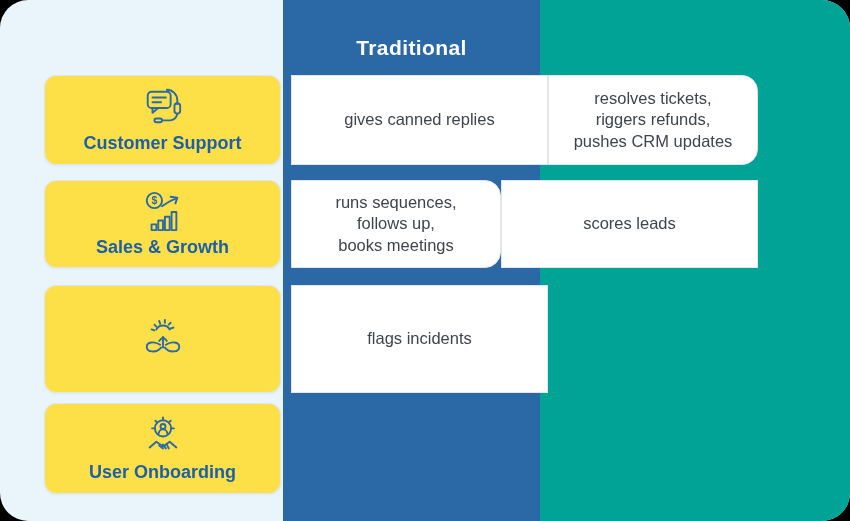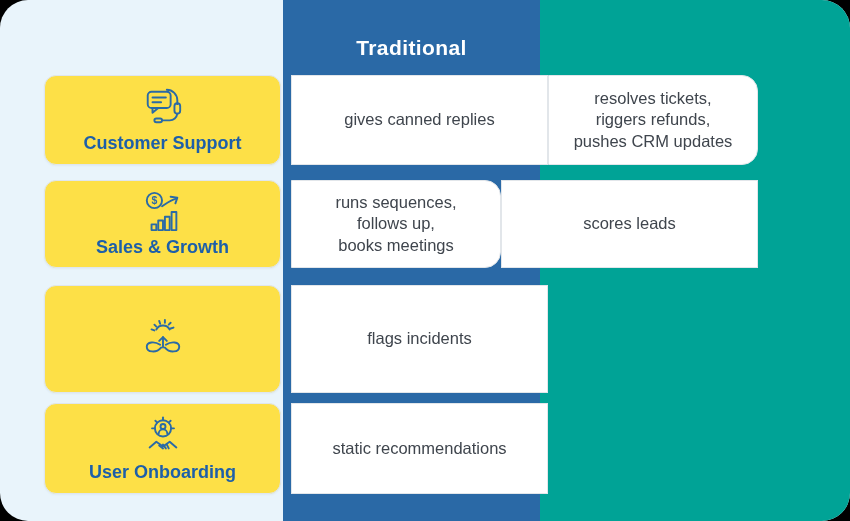--- a/index.html
+++ b/index.html
@@ -185,16 +185,15 @@
           <line x1="18" y1="8" x2="16" y2="6"></line>
           <line x1="15.5" y1="14" x2="12.5" y2="14"></line>
           <circle cx="24" cy="12" r="2.6"></circle>
           <path d="M19.5 19.5 a4.5 4.5 0 0 1 9 0"></path>
           <path d="M10 34 L17 28 L24 33 L31 28 L38 34"></path>
           <path d="M20 32 l4 3 M24 31 l3 4 M28 31 l2 4"></path>
         </svg>
       </div>
       <div class="category-label">User Onboarding</div>
     </div>
-    <div class="cell traditional">static recommendations</div>
   </div>
 
 </div>
 
 </body></html>

